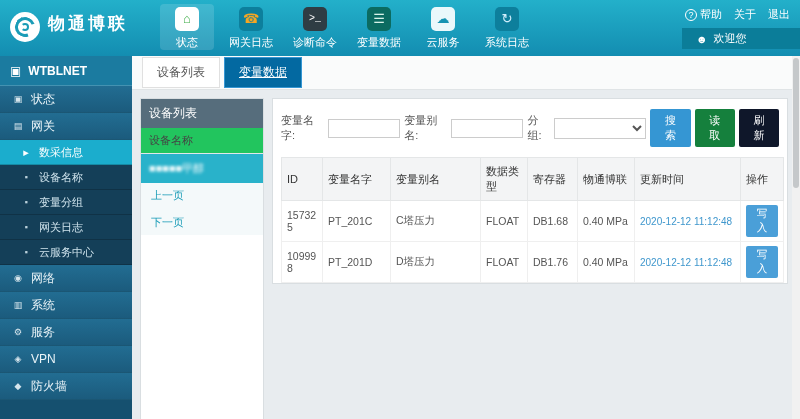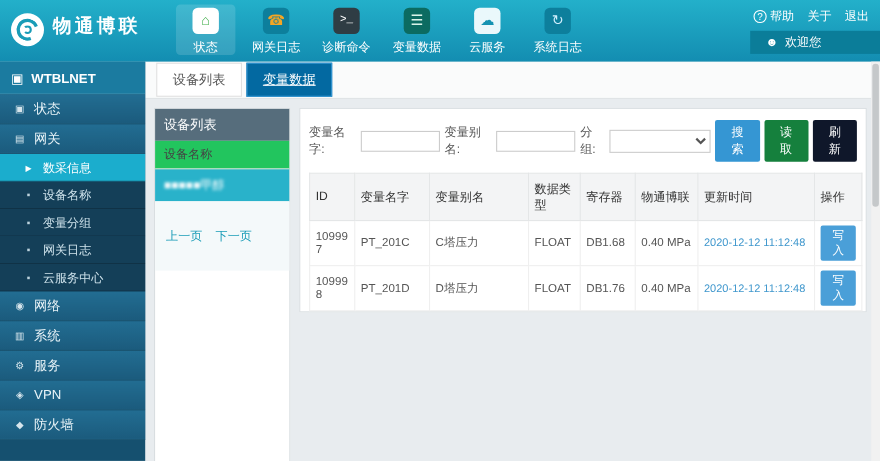--- a/index.html
+++ b/index.html
@@ -64,21 +64,21 @@
   .tab.active { background:#0369a1; color:#fff; border-color:#3596d3;text-decoration:underline; }
 
   .panels { display:flex; gap:8px; padding:8px 4px 0 8px; align-items:flex-start; }
 
   
   .device-panel { width:124px; flex:0 0 124px; background:#fff; border:1px solid #d9dee1; }
   .dp-header { background:#566d7c; color:#fff; font-size:12px; padding:6px 8px; }
   .dp-sub { background:#22c55e; color:#444; font-size:11px; padding:5px 8px; border-bottom:1px solid #e2e6e8; }
   .dp-device { background:#29b2ca; color:#fff; font-size:11px; padding:7px 8px; cursor:pointer; }
   .dp-device .blurred { filter:blur(1.6px); opacity:.92; }
-  .dp-pager { display:flex; gap:12px; padding:24px 10px; font-size:11px; color:#1a9cb7; background:#f4f9fa; }
+  .dp-pager { display:flex; gap:12px; padding:5px 10px; font-size:11px; color:#1a9cb7; background:#f4f9fa;flex-direction:column; }
   .dp-pager span { cursor:pointer; }
   .dp-fill { height:185px; }
 
   
   .table-panel { flex:1; background:#fff; border:1px solid #d9dee1; padding:8px 8px 0; min-width:0; }
   .filters { display:flex; align-items:center; gap:4px; font-size:11px; color:#555; padding:2px 0 10px; }
   .filters input[type=text] { width:72px; height:19px; border:1px solid #ccc; font-size:11px; padding:0 3px; }
   .filters select { width:100px; height:21px; border:1px solid #ccc; background:#fff; color:#555; font-size:11px; }
   .btn { height:38px; padding:0 10px; border:none; border-radius:2px; color:#fff; font-size:11px; cursor:pointer; }
   .btn-search { background:#3596d3; }
@@ -279,21 +279,21 @@
               <th>操作</th>
             </tr>
           </thead>
           <tbody>
 
 
 
 
 
               <tr>
-                <td>109997</td>
+                <td>157325</td>
                 <td>PT_201C</td>
                 <td>C塔压力</td>
                 <td>FLOAT</td>
                 <td>DB1.68</td>
                 <td>0.40 MPa</td>
                 <td class="t-time">2020-12-12 11:12:48</td>
                 <td>
                   <button class="btn-write">写入</button>
                 </td>
               </tr>

